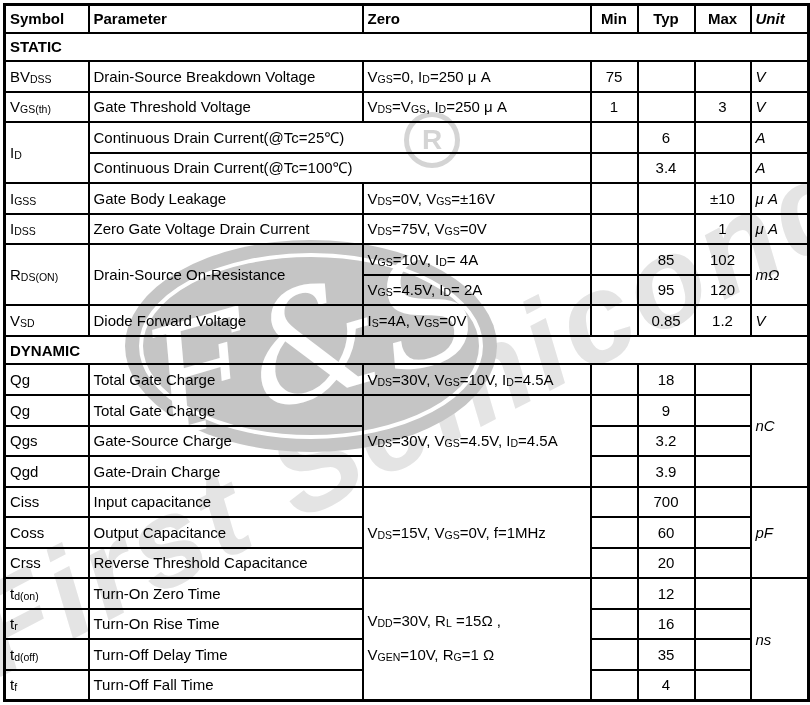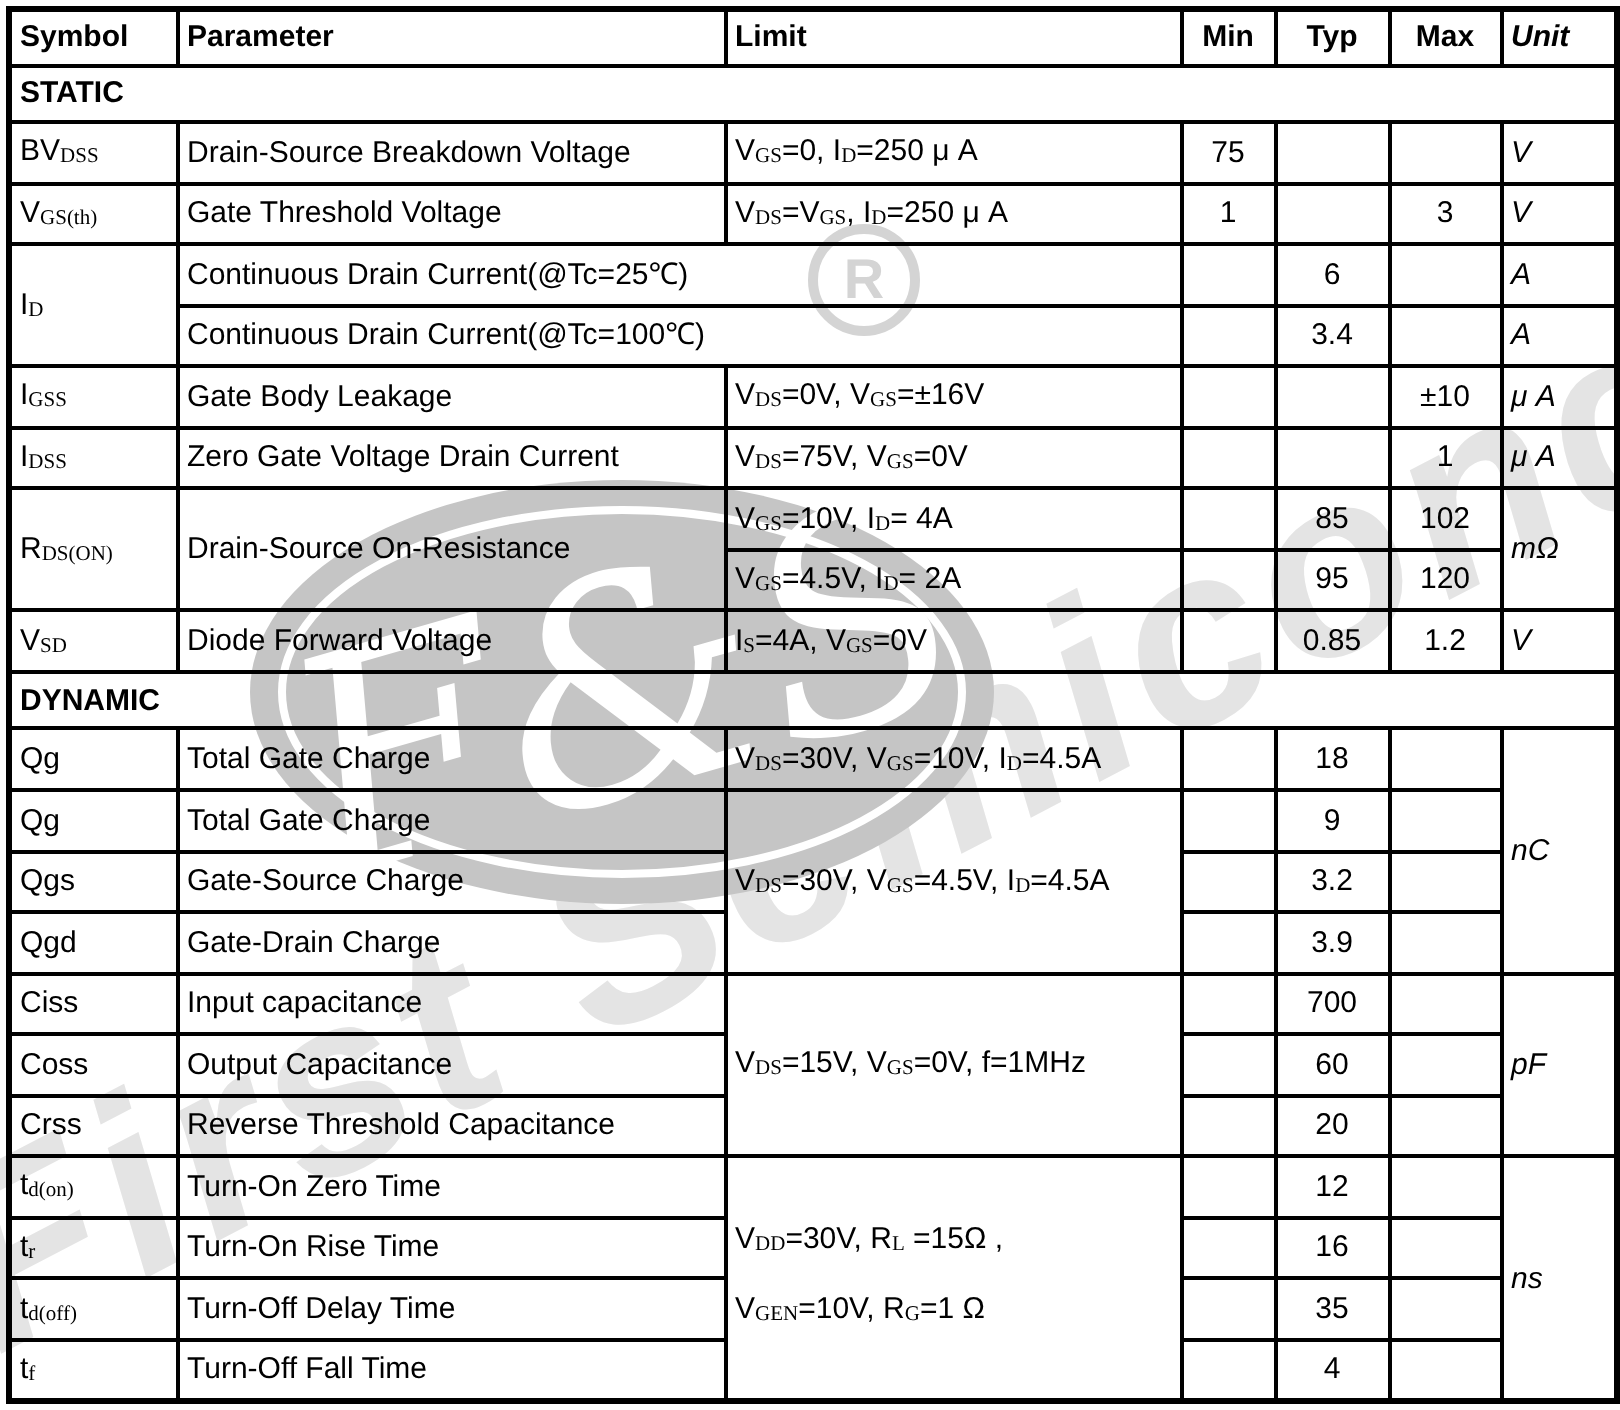--- a/index.html
+++ b/index.html
@@ -37,21 +37,21 @@
   .ds thead tr{height:28px;margin-left:44px;}
   .ds tbody tr{height:30px;}
   .ds tr.section-row{height:28px;padding-left:40px;}
   .ds th{font-weight:bold;}
   .c-sym{text-align:left;padding-left:8px;}
   .c-param{text-align:left;padding-left:11px;}
   .c-limit{text-align:left;padding-left:9px;}
   .c-num{text-align:center;}
   .c-unit{text-align:left;font-style:italic;}
   .c-section{font-weight:bold;text-align:left;padding-left:8px;font-size:15px;}
-  .sb{font-size:10.5px;vertical-align:-1px;font-family:Liberation Serif, serif;}
+  .sb{font-size:10.5px;vertical-align:-1px;}
   td.ml{line-height:32px;}
 </style>
 </head>
 <body>
 
 <div class="page">
 
   <div class="wm-layer">
     <div class="wm-text" style="color: rgb(228, 228, 228);">First Semiconductor</div>
 
@@ -73,21 +73,21 @@
       <col style="width:228px">
       <col style="width:47px">
       <col style="width:57px">
       <col style="width:56px">
       <col style="width:58px">
     </colgroup>
   <thead>
         <tr>
           <th class="c-sym">Symbol</th>
           <th class="c-param">Parameter</th>
-          <th class="c-limit">Limit</th>
+          <th class="c-limit">Zero</th>
           <th class="c-num">Min</th>
           <th class="c-num">Typ</th>
           <th class="c-num">Max</th>
           <th class="c-unit">Unit</th>
         </tr>
       </thead>
       <tbody>
         <tr class="section-row">
           <td colspan="7" class="c-section">STATIC</td>
         </tr>

